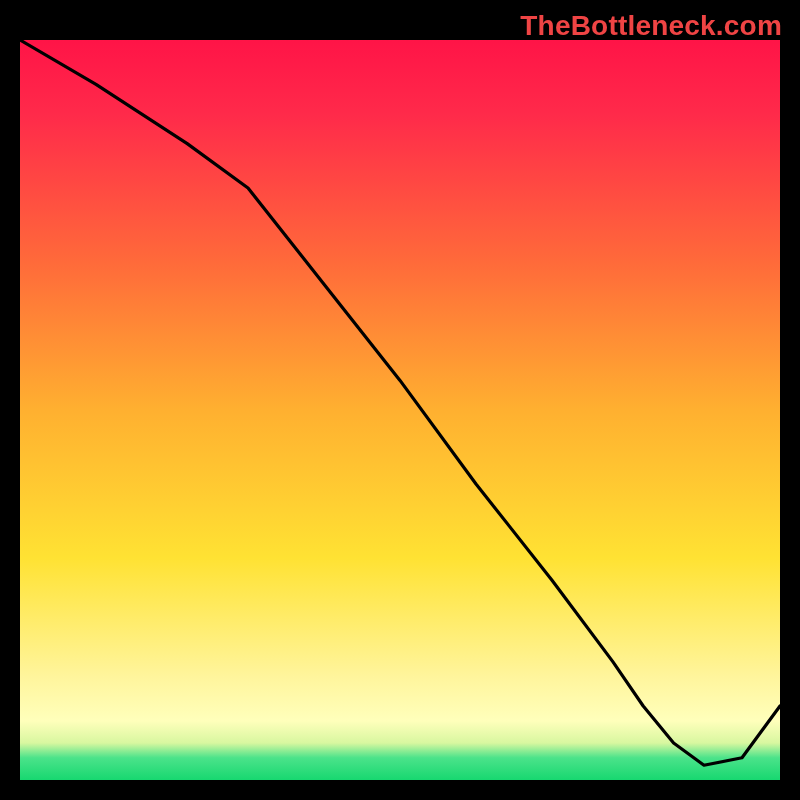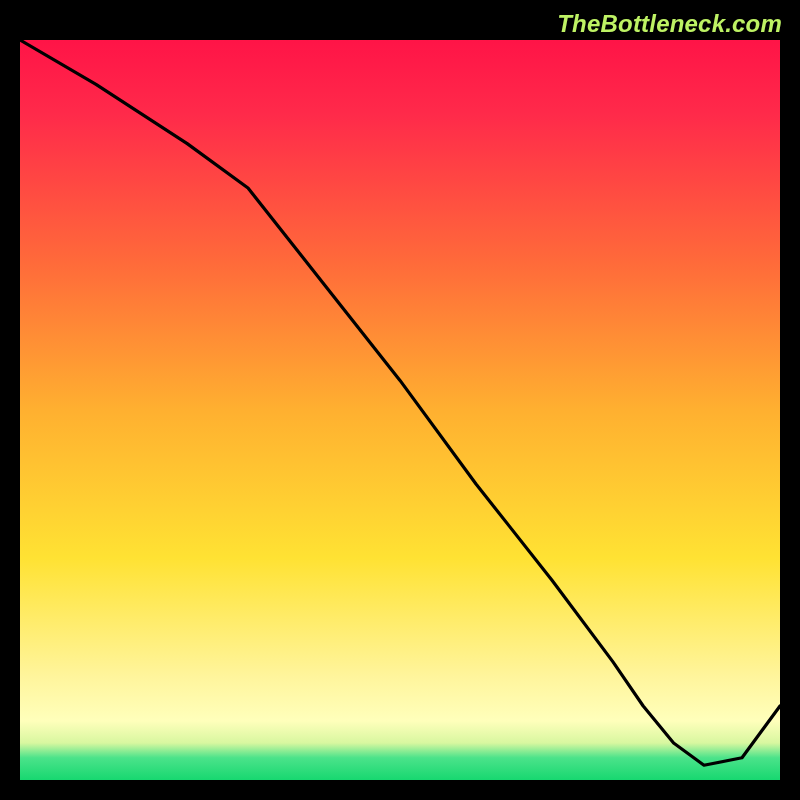--- a/index.html
+++ b/index.html
@@ -8,25 +8,24 @@
     position: relative;
     width: 800px;
     height: 800px;
     background: #000;
   }
   .watermark {
     position: absolute;
     top: 10px;
     right: 18px;
     font-family: Arial, Helvetica, sans-serif;
-    font-size: 24px;
+    font-size: 28px;
     font-weight: 600;
-    color: #bef264;
+    color: #ef4444;
     letter-spacing: 0.2px;
-    font-style: italic;
   }
   .plot {
     position: absolute;
     left: 20px;
     top: 40px;
     width: 760px;
     height: 740px;
     background: #000;
   }
   .gradient {

